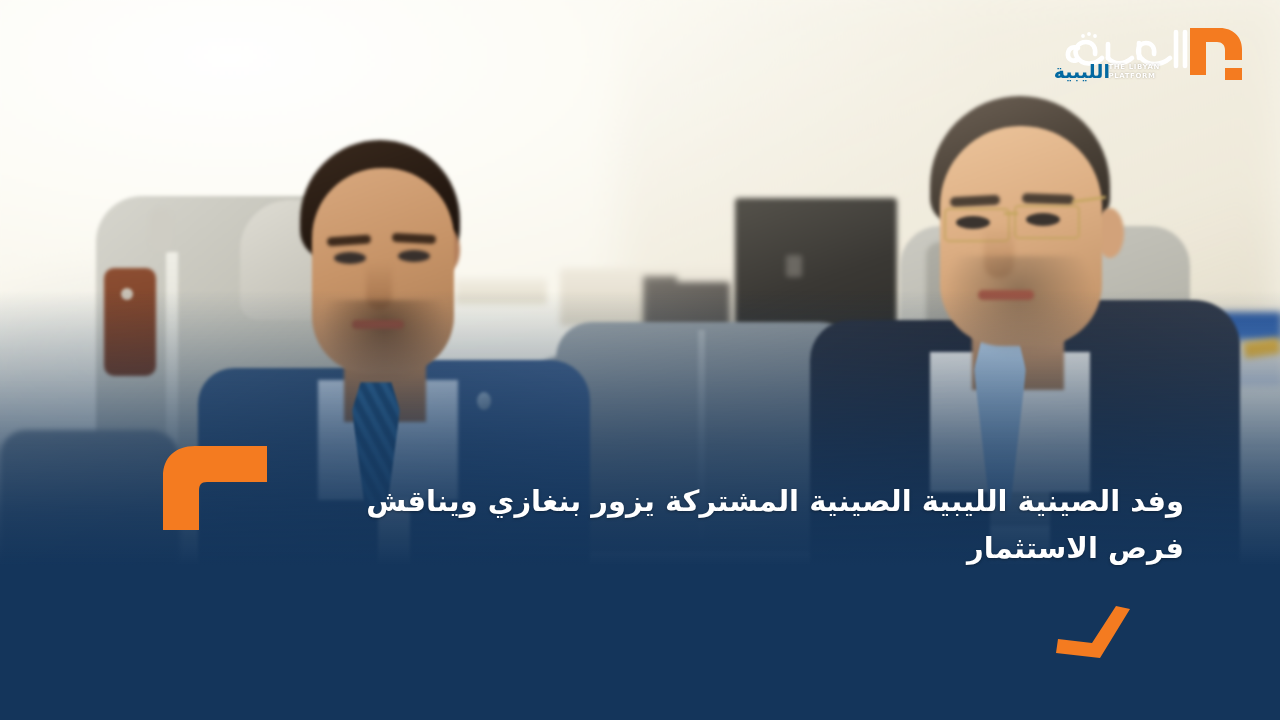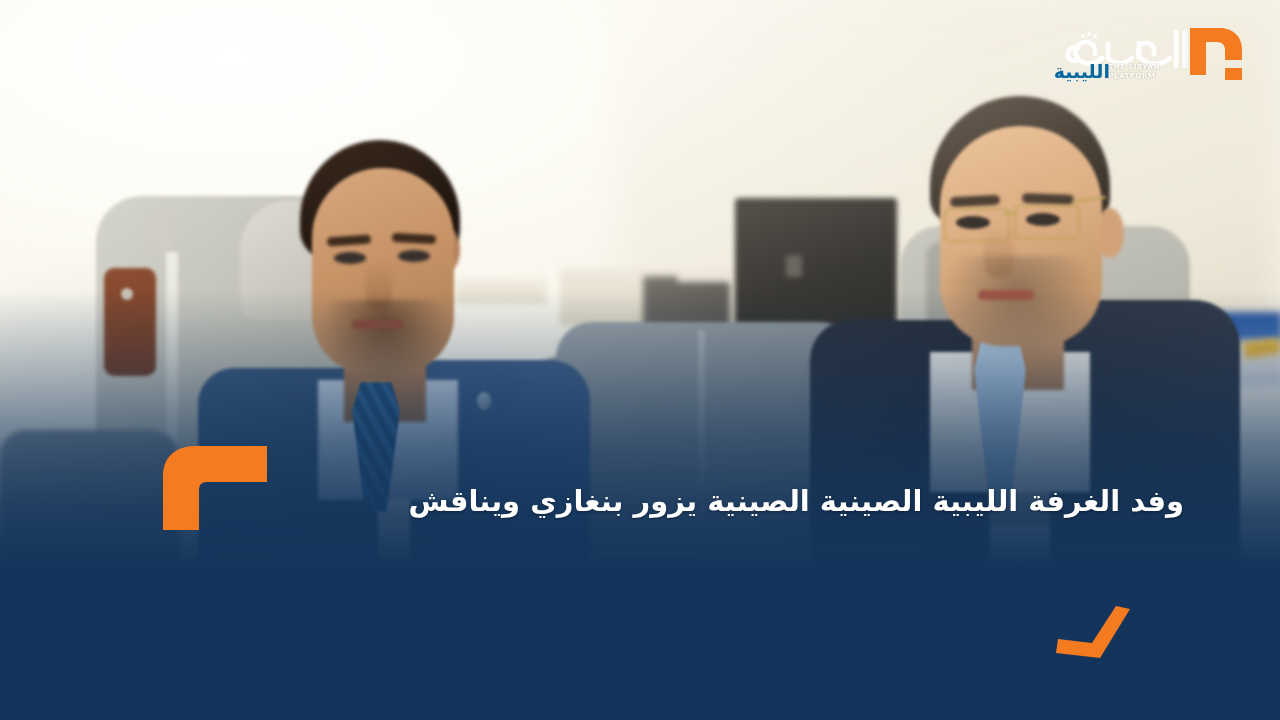--- a/index.html
+++ b/index.html
@@ -597,21 +597,22 @@
 PLATFORM</div>
   </div>
 
   <div class="decor-bracket">
     <svg viewBox="0 0 104 84" width="104" height="84">
       <path d="M0 84 L0 30 C0 12 12 0 32 0 L104 0 L104 36 L44 36 C38 36 36 39 36 45 L36 84 Z" fill="#f47b20"></path>
     </svg>
   </div>
 
   <div class="headline">
-    <span>وفد الغرفة الليبية الصينية الصينية يزور بنغازي ويناقش</span><br>
+    <span>وفد الصينية الليبية الصينية المشتركة يزور بنغازي ويناقش</span><br>
+    <span>فرص الاستثمار</span>
   </div>
 
   <div class="decor-check">
     <svg viewBox="0 0 74 52" width="74" height="52">
       <path d="M60 0 L74 3 L44 52 L0 47 L2 33 L36 37 Z" fill="#f47b20"></path>
     </svg>
   </div>
 
 
 </div>

